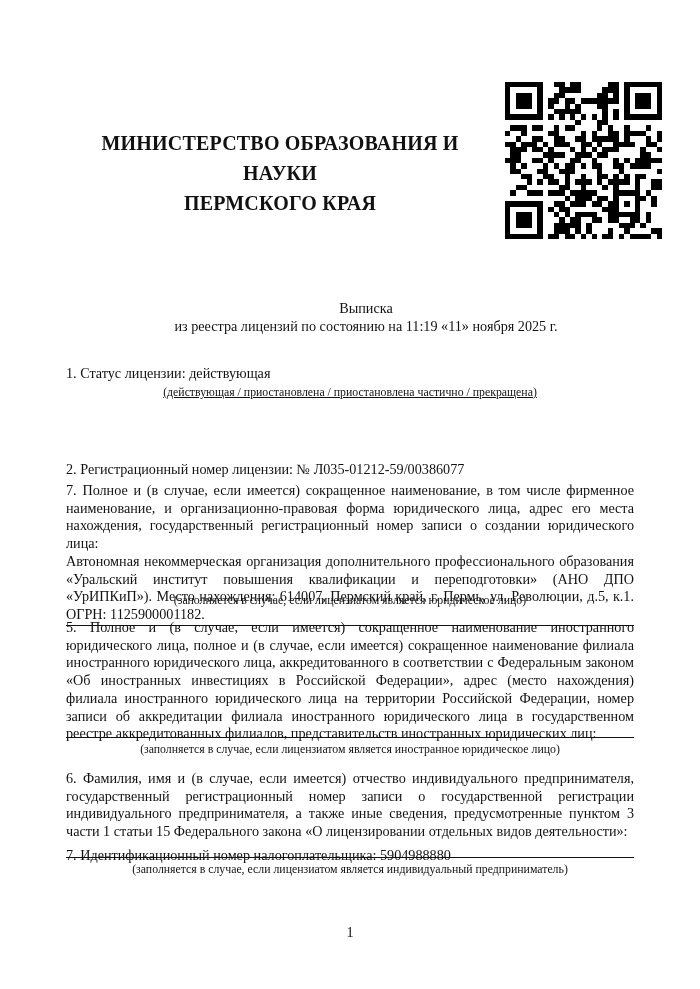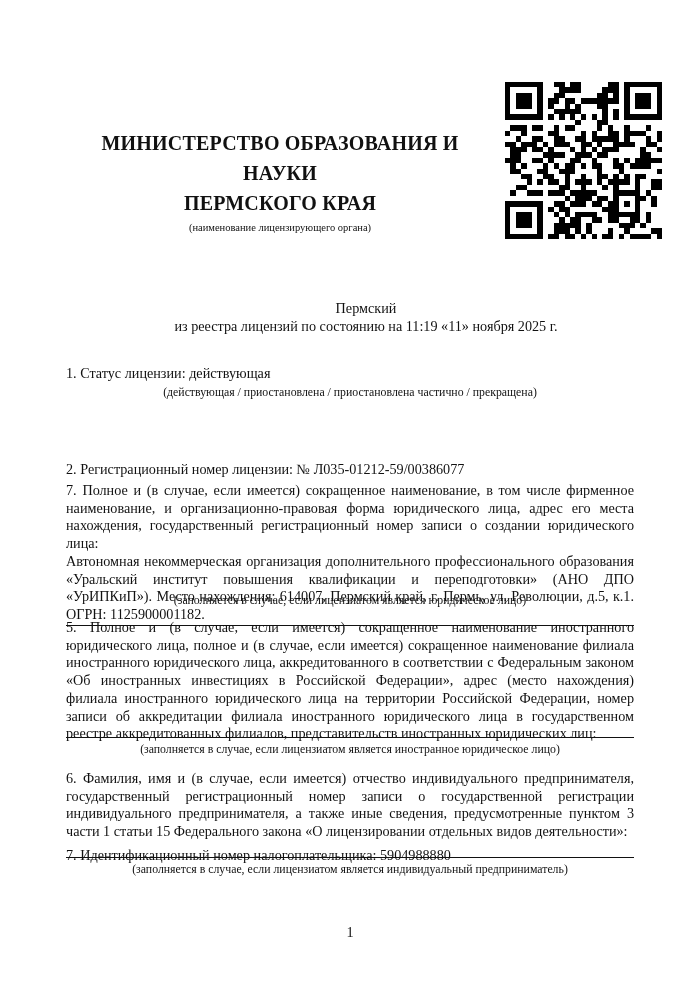--- a/index.html
+++ b/index.html
@@ -25,21 +25,21 @@
 
   
   .doc-title { top: 300px; text-align: center; font-size: 14.2px; line-height: 17.7px; padding-left: 32px; box-sizing: border-box; }
 
   
   .body-line { font-size: 14.2px; line-height: 17.7px; }
   .just { text-align: justify; }
   .note { text-align: center; font-size: 11.8px; line-height: 14px; }
 
   .f1 { top: 365px; }
-  .f1-note { top: 385px; }
+  .f1-note { top: 385px; text-decoration: underline; }
   .f2 { top: 417px; margin-top: 44px; }
   .f3 { top: 450px; }
   .f4 { top: 482px; border-bottom: 1.6px solid #111; padding-bottom: 1px; }
   .f4-note { top: 593px; }
   .f5 { top: 619px; }
   .f5-rule { top: 737px; }
   .f5-note { top: 742px; }
   .f6 { top: 770px; }
   .f6-rule { top: 857px; }
   .f6-note { top: 862px; }
@@ -474,25 +474,24 @@
           <rect x="25" y="28" width="1" height="1"></rect>
           <rect x="26" y="28" width="1" height="1"></rect>
           <rect x="28" y="28" width="1" height="1"></rect>
         </g>
       </svg>
   </div>
 
   <div class="abs header">
     <div class="h-line">МИНИСТЕРСТВО ОБРАЗОВАНИЯ И НАУКИ</div>
     <div class="h-line">ПЕРМСКОГО КРАЯ</div>
-    <div class="h-sub">(наименование лицензирующего органа)</div>
   </div>
 
   <div class="abs doc-title">
-    <div>Пермский</div>
+    <div>Выписка</div>
     <div>из реестра лицензий по состоянию на 11:19 «11» ноября 2025 г.</div>
   </div>
 
   <div class="abs body-line f1">1. Статус лицензии: действующая</div>
   <div class="abs note f1-note">(действующая / приостановлена / приостановлена частично / прекращена)</div>
 
   <div class="abs body-line f2">2. Регистрационный номер лицензии: № Л035-01212-59/00386077</div>
 
 
   <div class="abs body-line f4">

